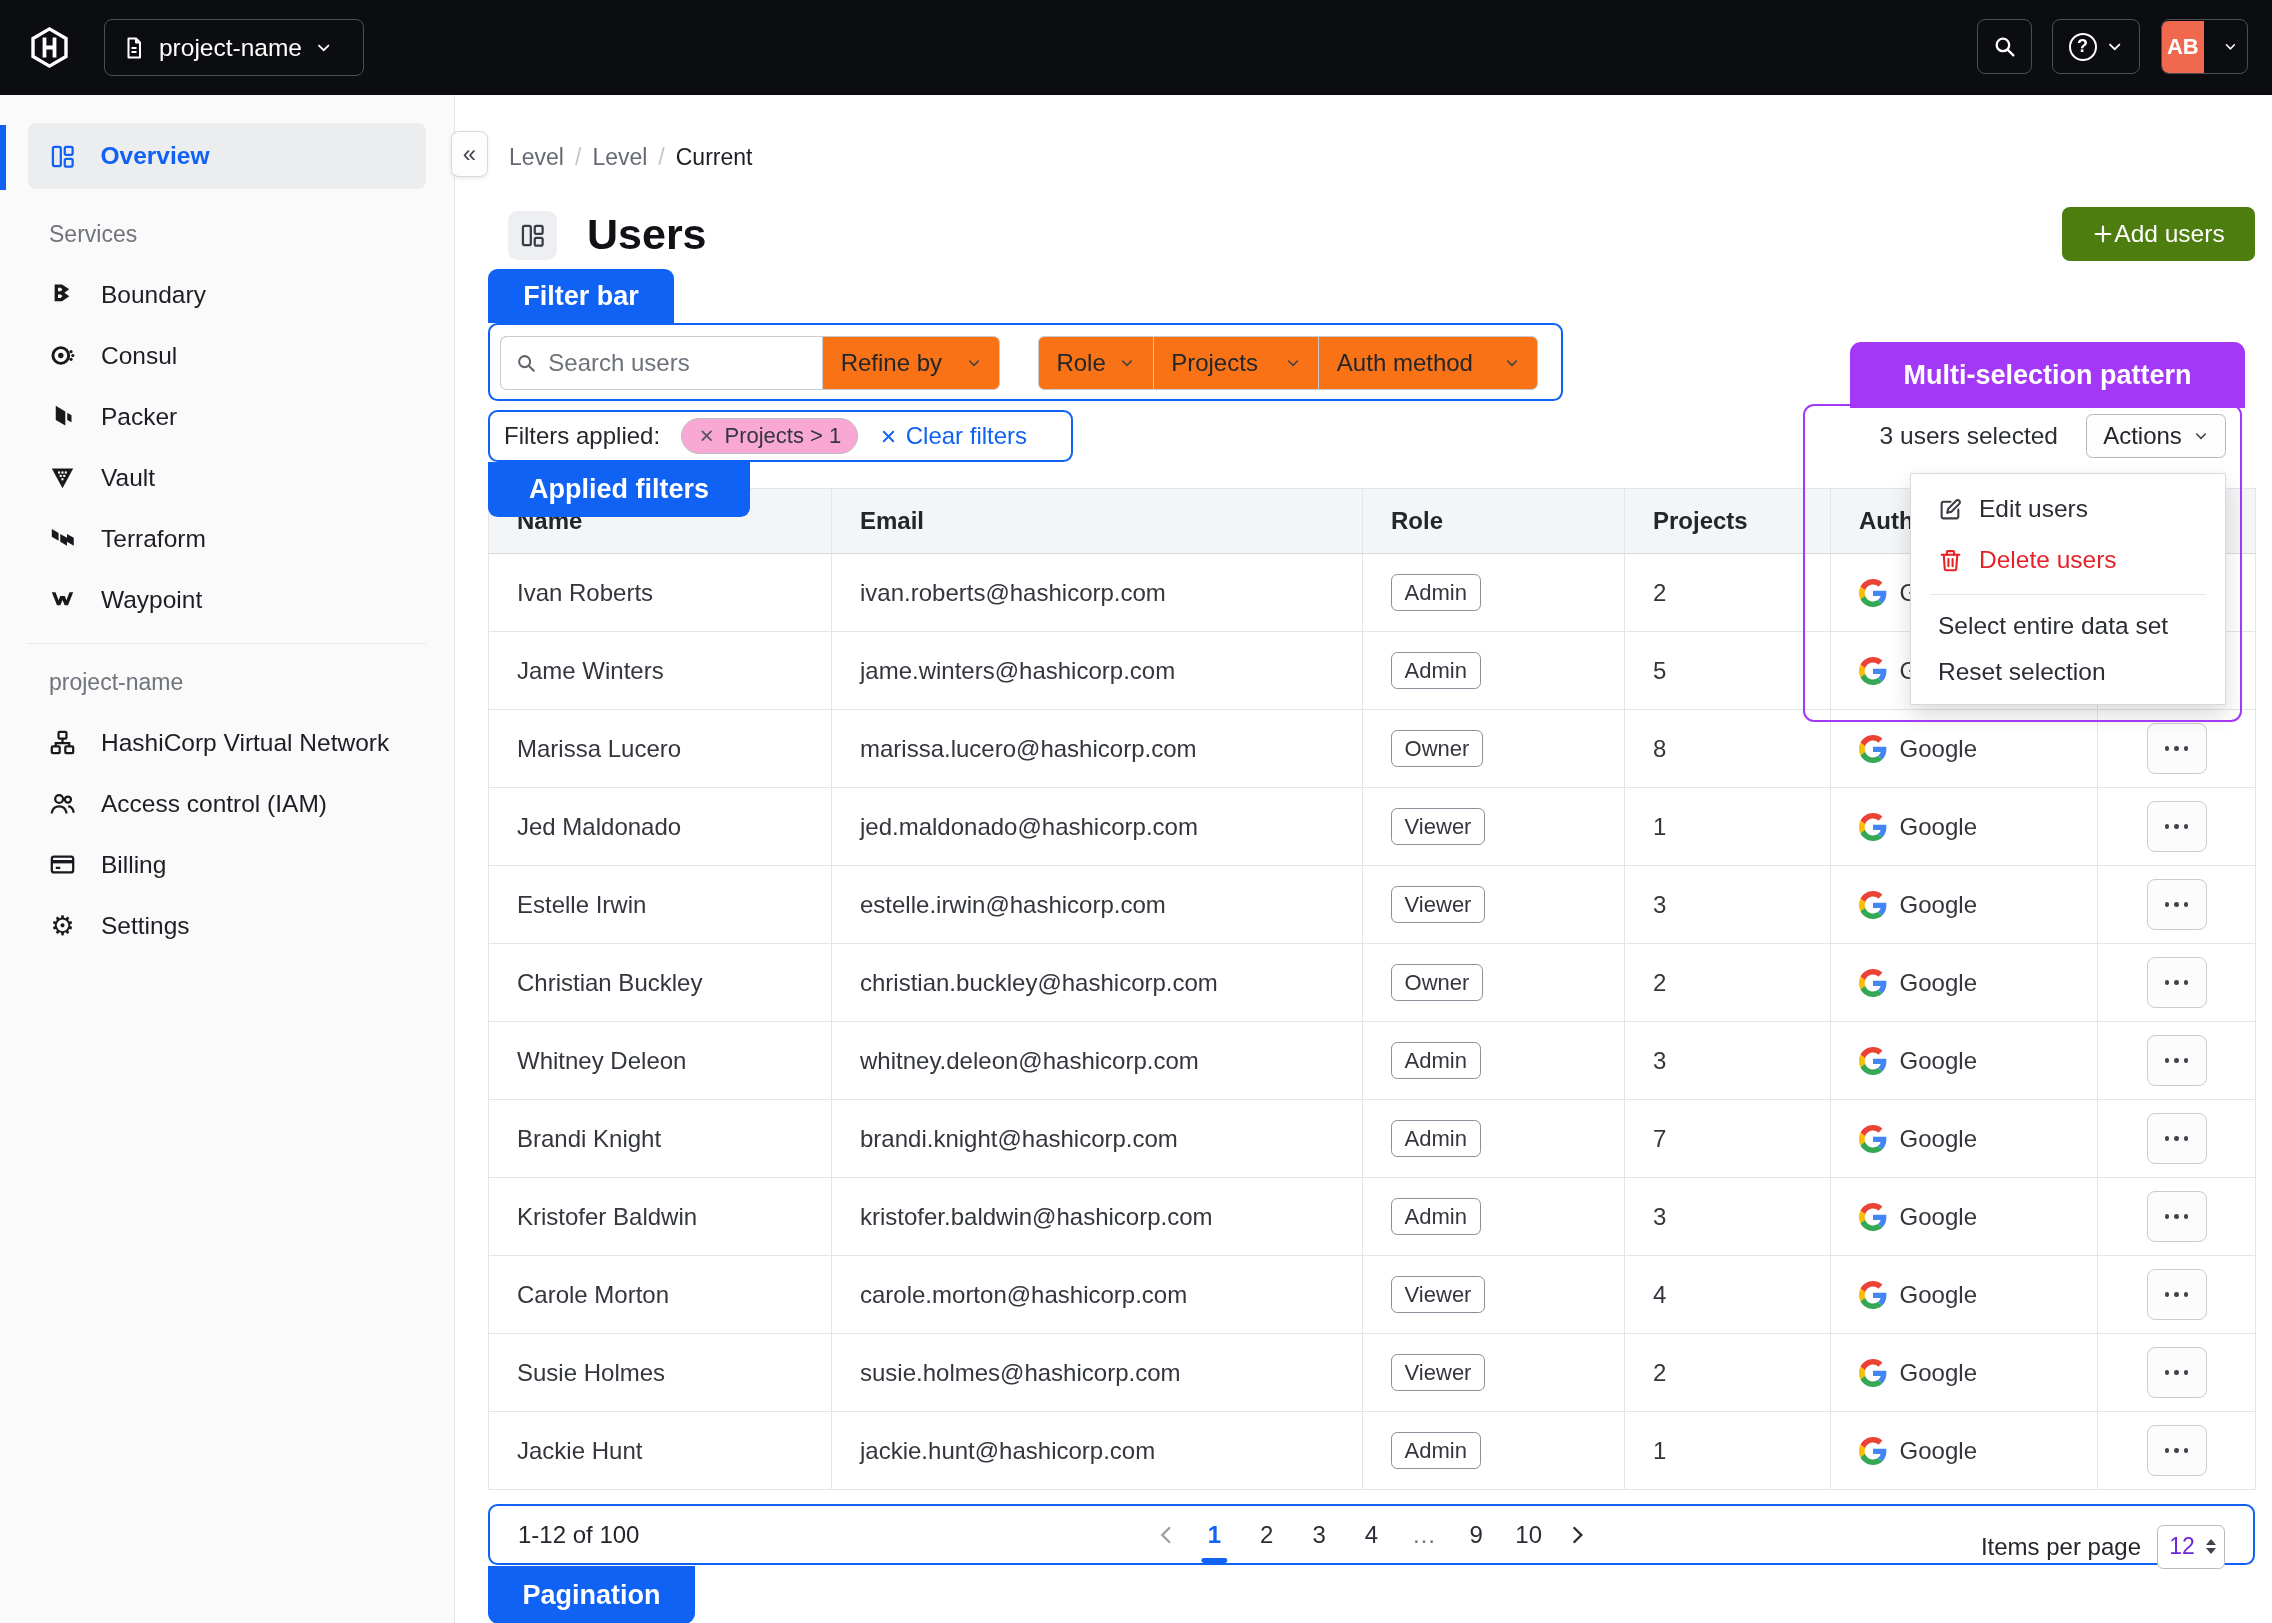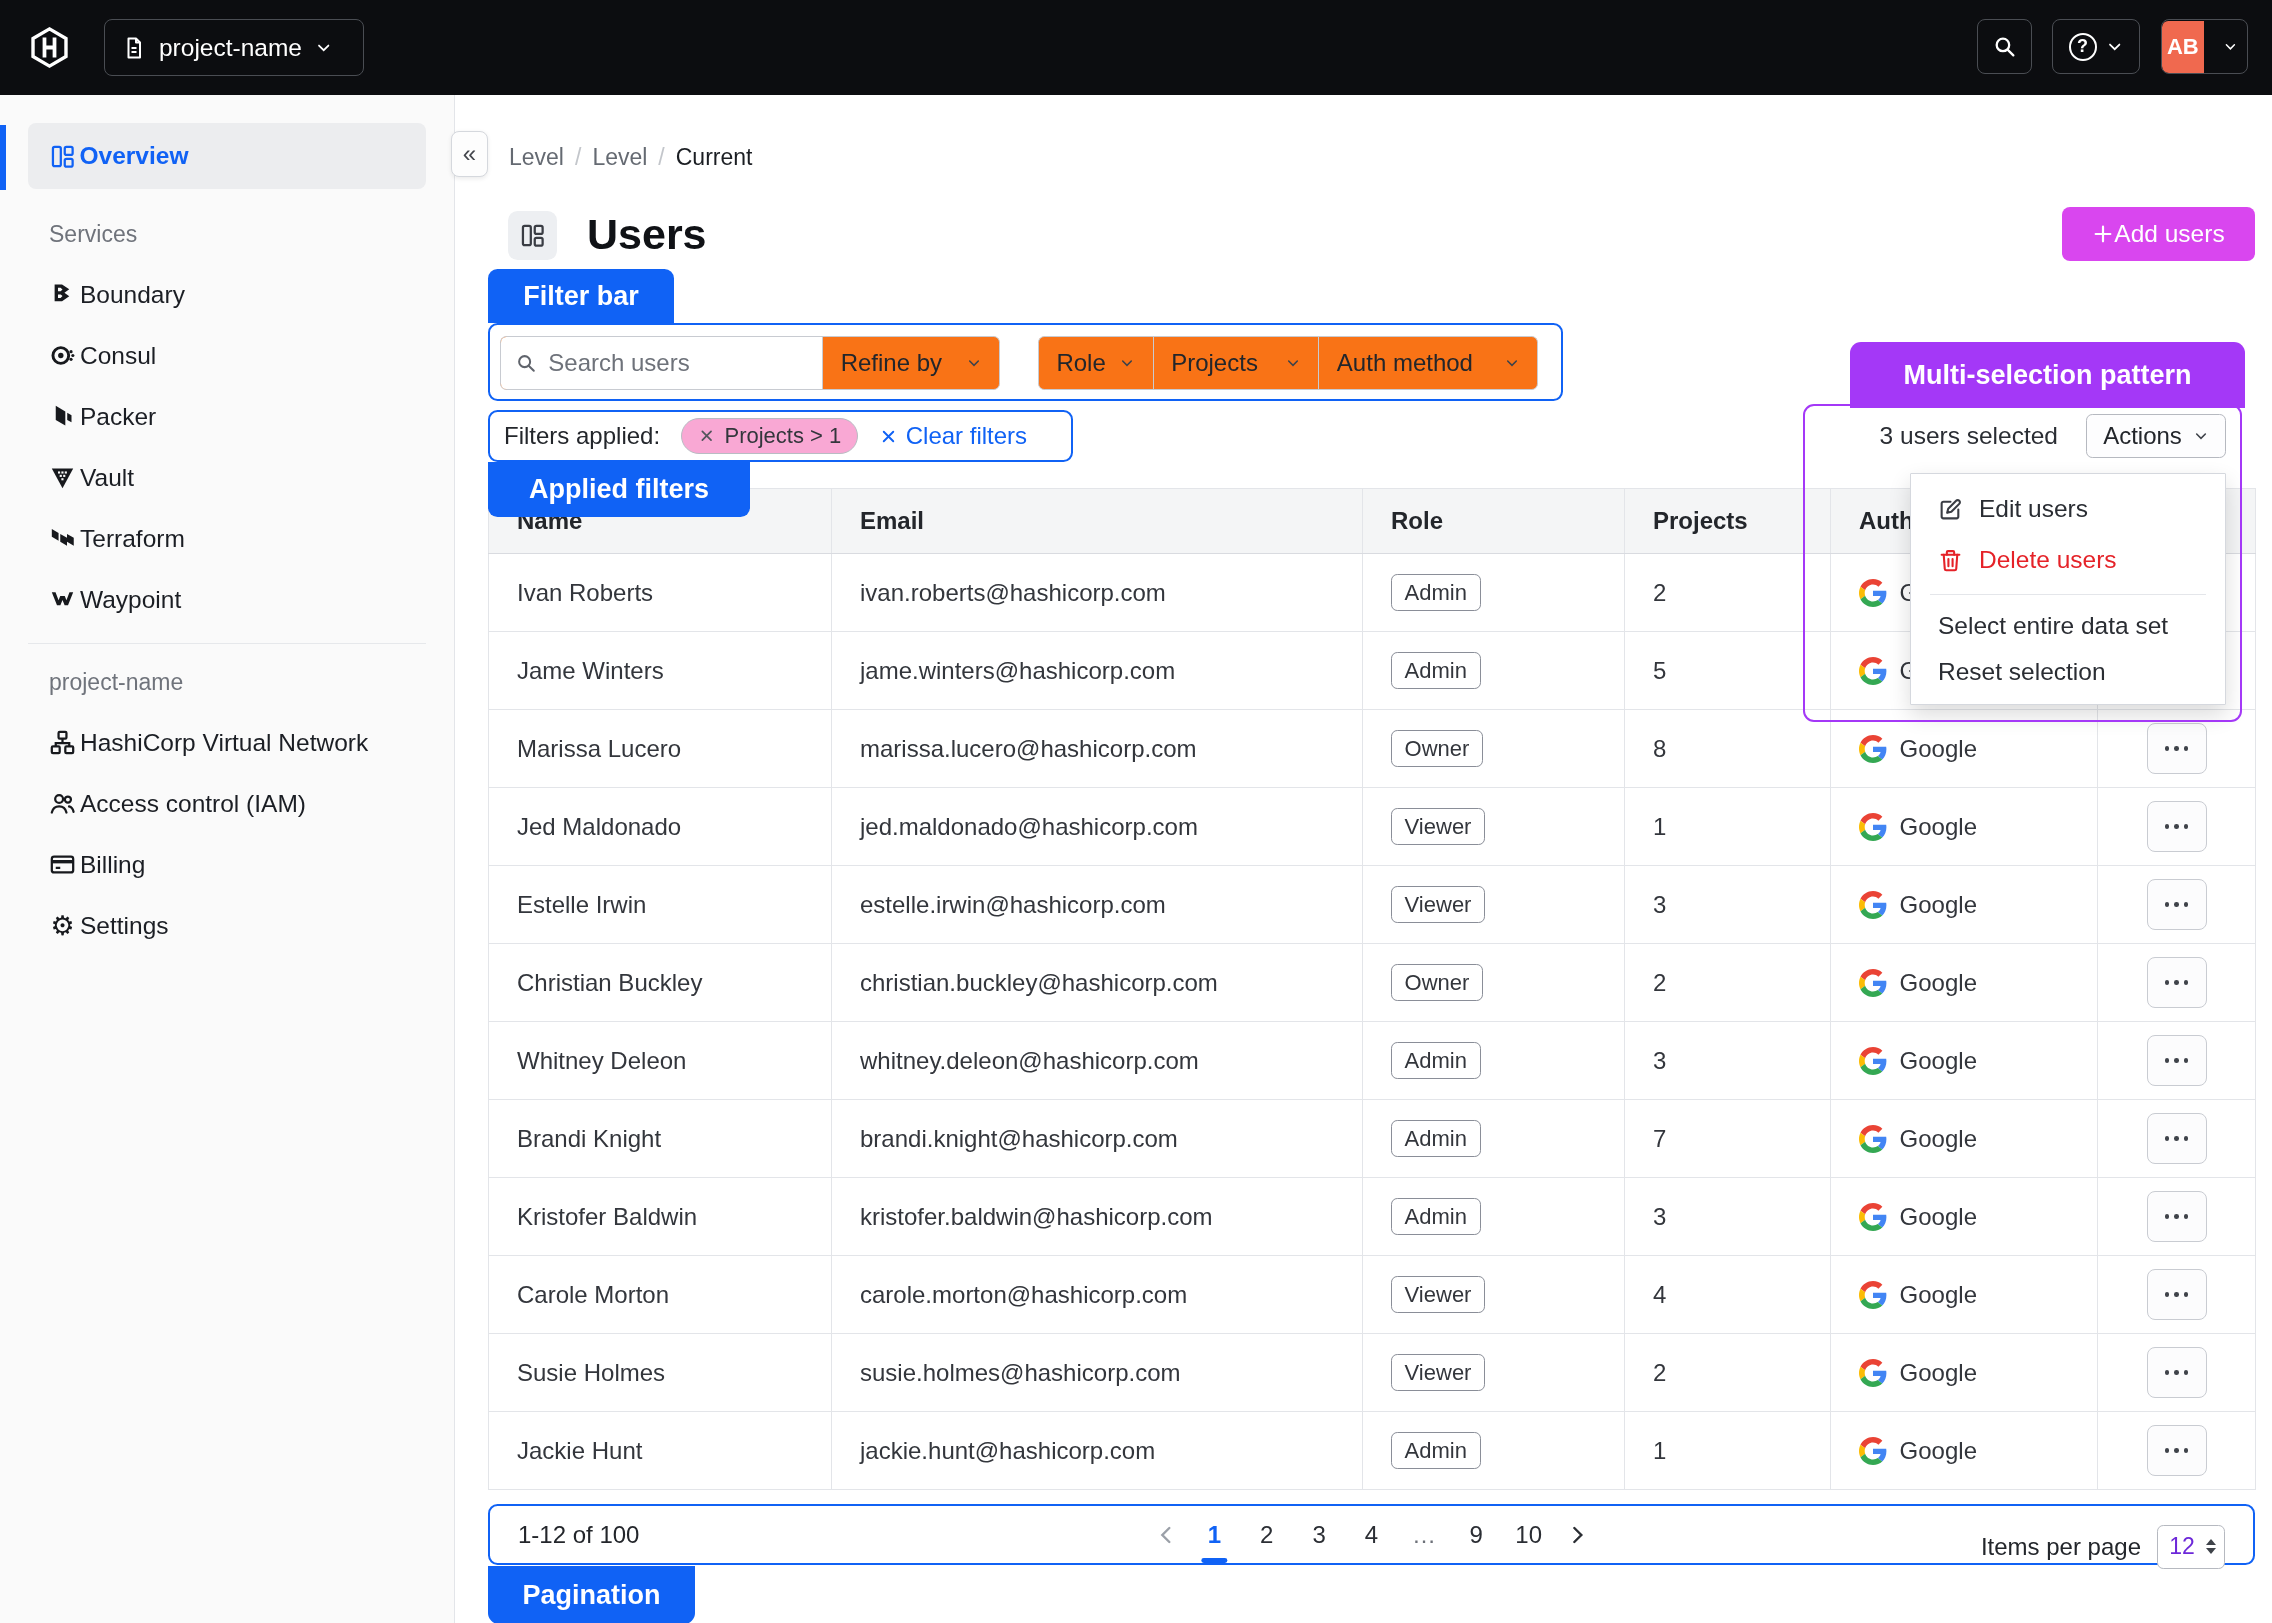--- a/index.html
+++ b/index.html
@@ -22,21 +22,21 @@
   #tb-user  { left:2161px; width:87px; padding:0; overflow:hidden; }
   .avatar { width:49px; height:52px; background:#f0694f; color:#fff; font-size:22px; font-weight:700;
             display:flex; align-items:center; justify-content:center; border-radius:6.3px 0 0 6.3px; }
   .qmark { width:28px; height:28px; border:2px solid #fff; border-radius:50%; display:flex;
            align-items:center; justify-content:center; font-size:18px; font-weight:700; }
 
   
   .sidebar { position:absolute; left:0; top:95px; width:455px; height:1529px; background:#fafafa;
              border-right:0.8px solid #e3e5e9; }
   .active-indicator { position:absolute; left:0; top:30px; width:6.3px; height:65px; background:#1062f5; }
-  .side-item { display:flex; align-items:center; gap:4px; height:61px; padding-left:49px;
+  .side-item { display:flex; align-items:center; gap:25px; height:61px; padding-left:49px;
                font-size:24.5px; font-weight:500; color:#1b1e24; cursor:pointer; }
   .side-item svg { flex:0 0 auto; }
   #overview-item { position:absolute; left:28px; top:28px; width:398px; height:66px; border-radius:8px;
                    background:#ecedef; color:#1062f5; font-weight:600; padding-left:20.5px; }
   .side-section { position:absolute; left:49px; font-size:23px; font-weight:400; color:#6f737b; }
   #svc-list { position:absolute; left:0; top:169px; width:455px; }
   .side-divider { position:absolute; left:28px; top:548px; width:398px; height:0;
                   border-top:0.8px solid #e6e8eb; }
   #proj-list { position:absolute; left:0; top:617px; width:455px; }
 
@@ -45,21 +45,21 @@
                   border:0.8px solid #d5d8dd; border-radius:8px; box-shadow:0 1.6px 4.7px rgba(0,0,0,.08);
                   font-size:24px; color:#44474d; cursor:pointer; z-index:5; }
   .collapse-btn::before { content:"«"; }
   .breadcrumb { position:absolute; left:509px; top:144px; display:flex; gap:11px; font-size:23px; }
   .bc-link { color:#656a72; cursor:pointer; }
   .bc-sep::before { content:"/"; color:#c3c6cb; }
   .bc-current { color:#1b1e23; font-weight:500; }
   .title-tile { position:absolute; left:508px; top:211px; width:49px; height:49px; background:#edeff2;
                 border-radius:9.5px; display:flex; align-items:center; justify-content:center; }
   .page-title { position:absolute; left:587px; top:210px; font-size:43px; font-weight:700; color:#101216; }
-  .add-users { position:absolute; left:2062px; top:207px; width:193px; height:54px; background:#d946ef;
+  .add-users { position:absolute; left:2062px; top:207px; width:193px; height:54px; background:#4d7c0f;
                border:none; border-radius:8px; color:#fff; font-size:24.5px; font-weight:500;
                display:flex; align-items:center; justify-content:center; cursor:pointer; }
 
   
   .ann-label { position:absolute; display:flex; align-items:center; justify-content:center;
                color:#fff; font-size:27px; font-weight:700; z-index:6; }
   .ann-blue { background:#1062f5; }
   .ann-purple { background:#a438f7; font-weight:600; }
   #label-filter-bar { left:488px; top:269px; width:186px; height:54px; border-radius:9.5px 9.5px 0 0; }
   #label-applied { left:488px; top:462px; width:262px; height:55px; border-radius:0 0 9.5px 9.5px; }

